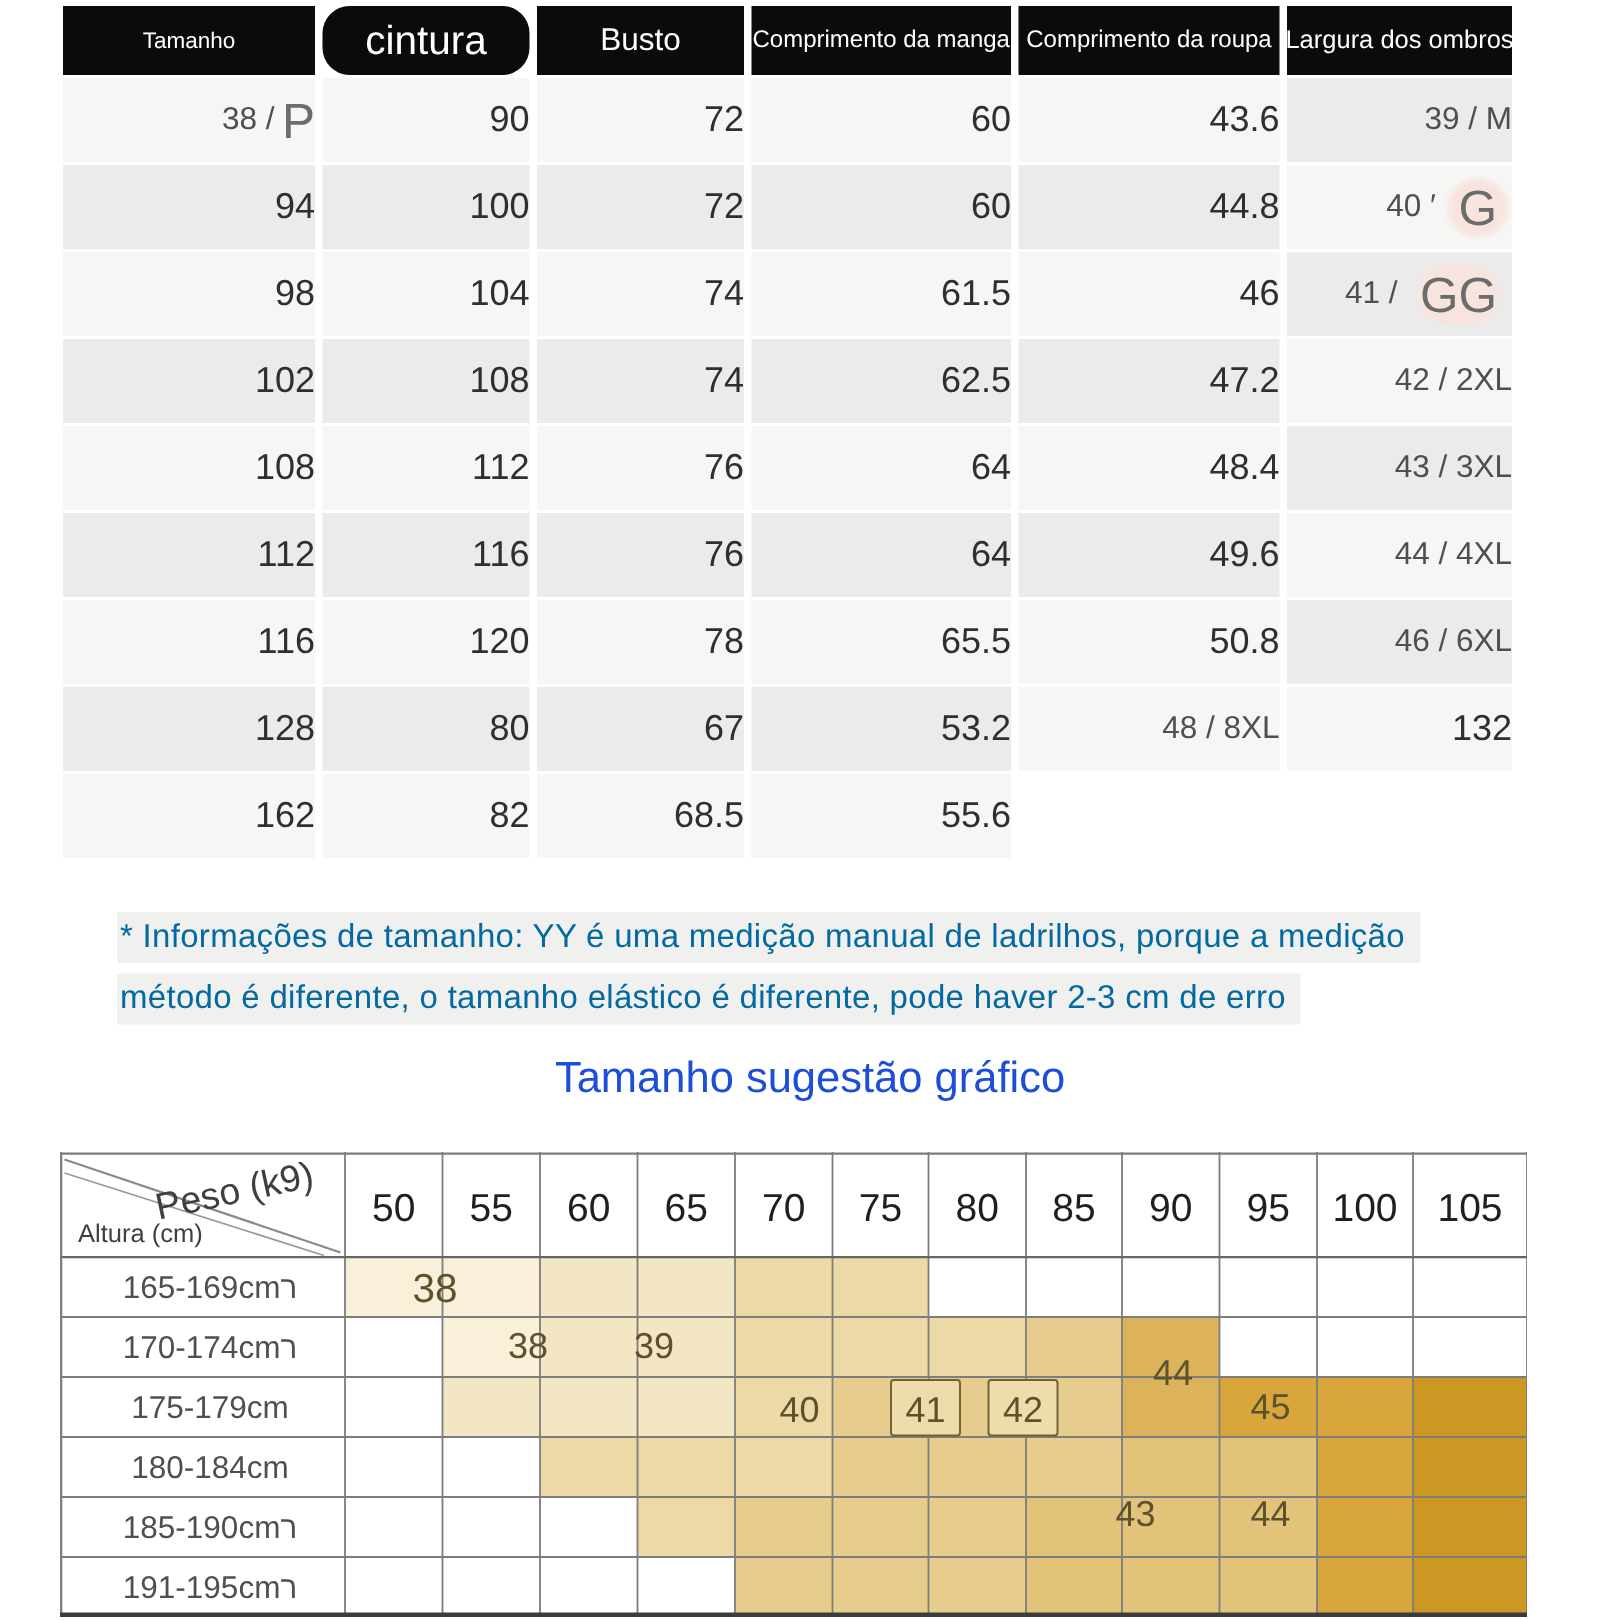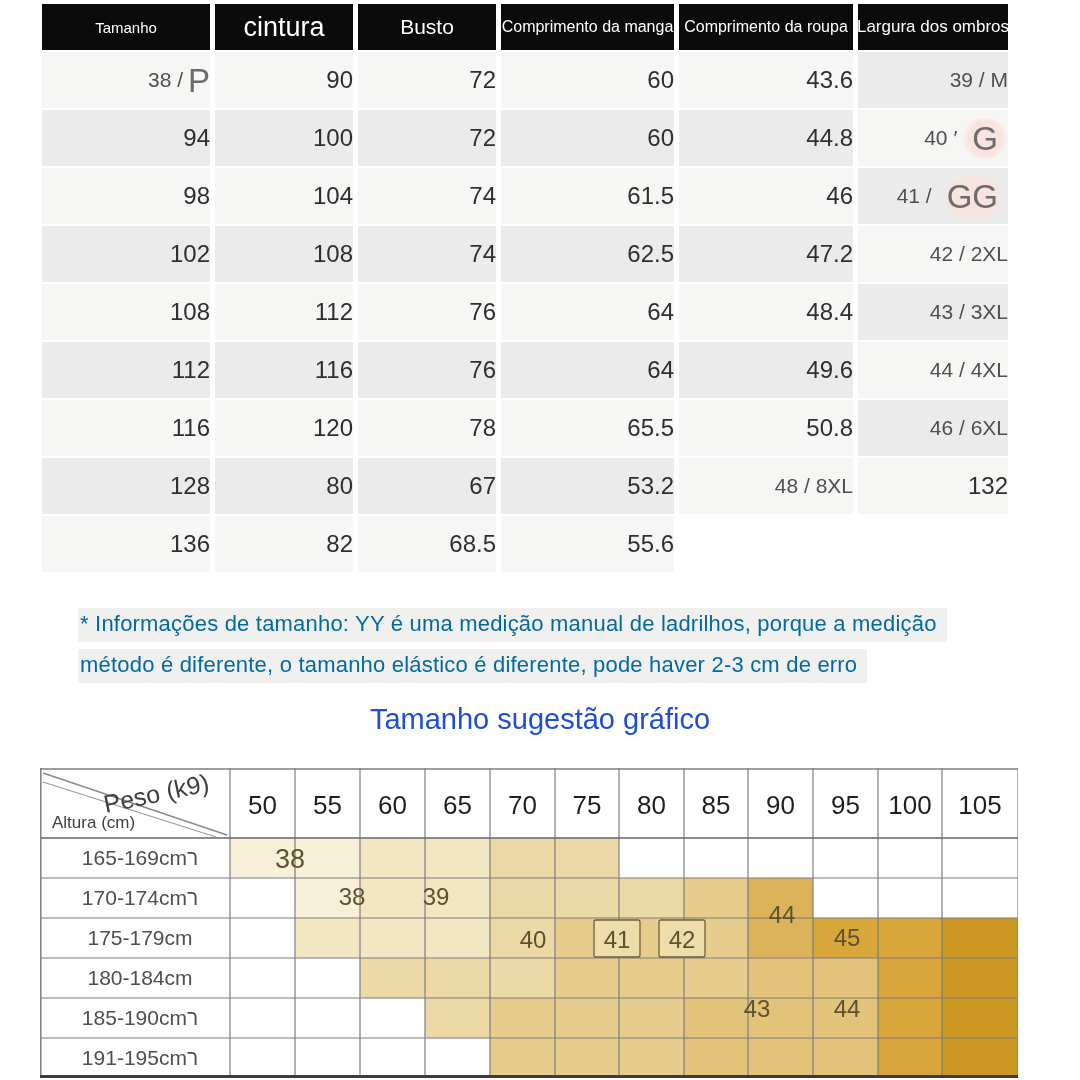--- a/index.html
+++ b/index.html
@@ -15,21 +15,21 @@
     grid-template-columns:168px 138px 138px 173px 174px 150px;
     grid-template-rows:46px;
     grid-auto-rows:56px;
     column-gap:5px;row-gap:2px;
   }
   .st-hcell{
     background:#0b0b0b;color:#fff;display:flex;align-items:center;justify-content:center;
     font-size:16px;white-space:nowrap;
   }
   .st-hcell.h0{font-size:15px;}
-  .st-hcell.h1{font-size:27px;}
+  .st-hcell.h1{font-size:27px;border-radius:18px;}
   .st-hcell.h2{font-size:21px;}
   .st-hcell.h3,.st-hcell.h4{font-size:16px;}
   .st-hcell.h5{font-size:17px;}
   .st-cell{
     display:flex;align-items:center;justify-content:flex-end;
     font-size:24px;color:#2f2f2f;
   }
   .row-odd{background:#f6f6f5;}
   .row-even{background:#ebebeb;}
   .st-size{font-size:21px;color:#4f4f4f;}
@@ -130,21 +130,21 @@
         <span>46 / 6XL</span>
       </div>
       <div class="st-cell row-even">128</div>
       <div class="st-cell row-even">80</div>
       <div class="st-cell row-even">67</div>
       <div class="st-cell row-even">53.2</div>
       <div class="st-cell st-size row-odd">
         <span>48 / 8XL</span>
       </div>
       <div class="st-cell row-odd">132</div>
-      <div class="st-cell row-odd">136</div>
+      <div class="st-cell row-odd">162</div>
       <div class="st-cell row-odd">82</div>
       <div class="st-cell row-odd">68.5</div>
       <div class="st-cell row-odd">55.6</div>
     </div>
 
   <div class="note">
     <div class="note-line">* Informações de tamanho: YY é uma medição manual de ladrilhos, porque a medição</div>
     <div class="note-line">método é diferente, o tamanho elástico é diferente, pode haver 2-3 cm de erro</div>
   </div>
 

